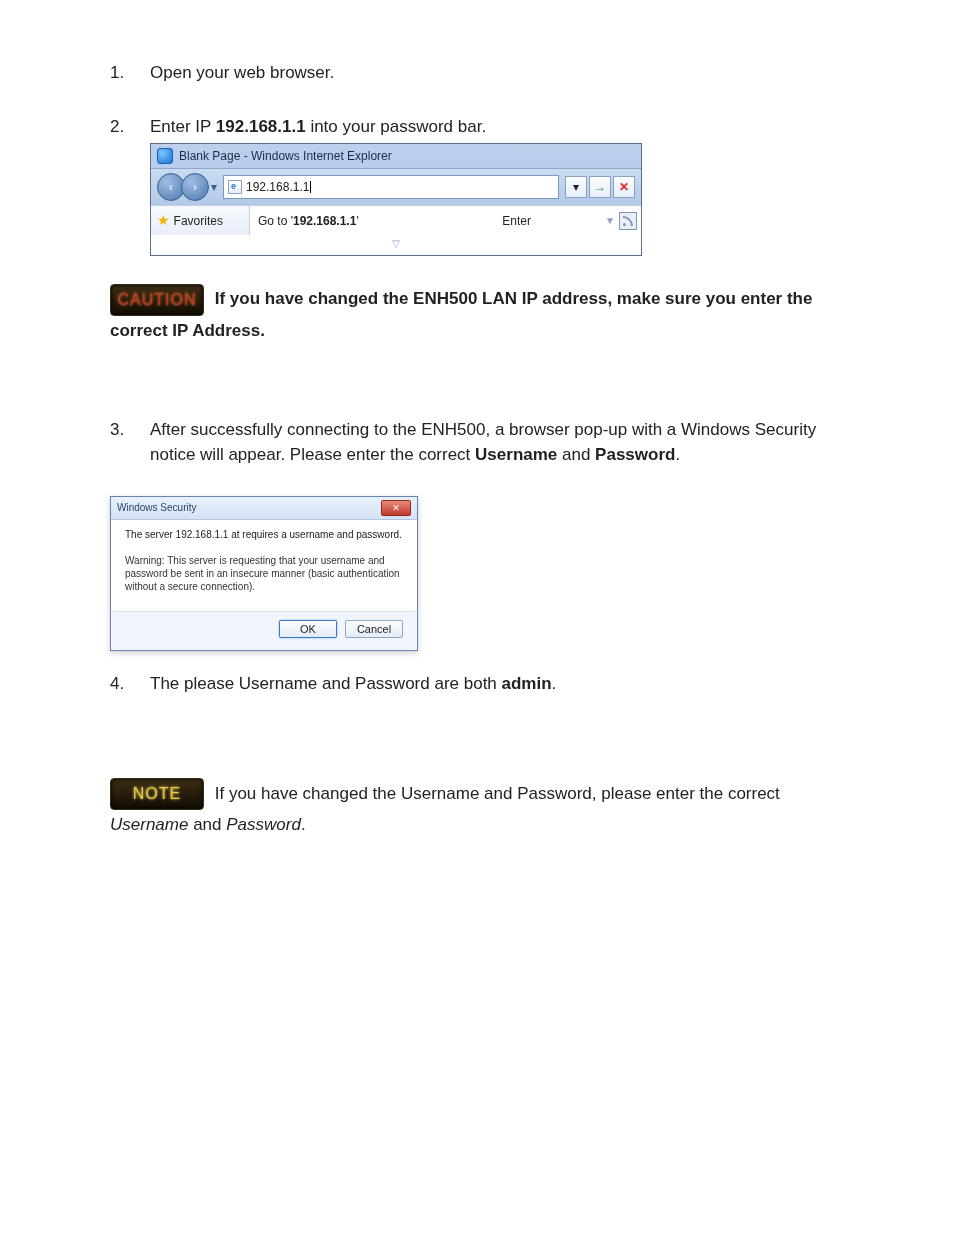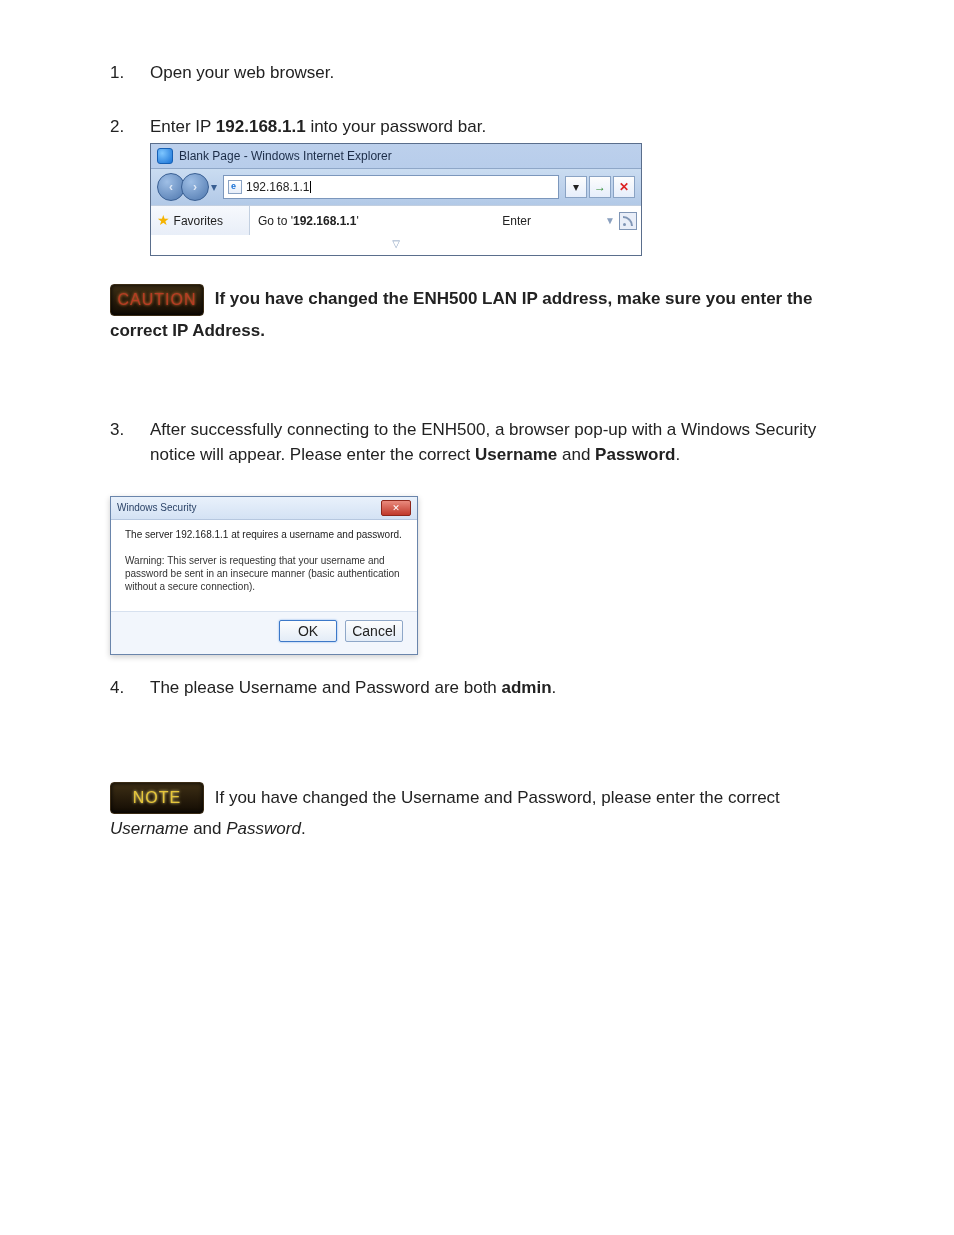--- a/index.html
+++ b/index.html
@@ -233,21 +233,21 @@
   .remember input { width:auto; height:auto; margin:0 4px 0 0; }
   .winsec-btns {
     display:flex; justify-content:flex-end; gap:8px;
     padding: 8px 14px 12px;
     border-top: 1px solid #d7e1ef;
     background: #f2f6fc;
   }
   .winbtn {
     width: 56px;
     padding: 2px 0;
-    font-size: 14px;
+    font-size: 11px;
     border: 1px solid #8ea7c8;
     border-radius: 2px;
     background: linear-gradient(#fdfdfd,#e3ecf7);
     text-align:center;
   }
   .winbtn.ok { border-color: #3c78c8; box-shadow: 0 0 2px #6fa4e8; }
 
   .spacer { height: 40px; }
 </style>
 </head>

